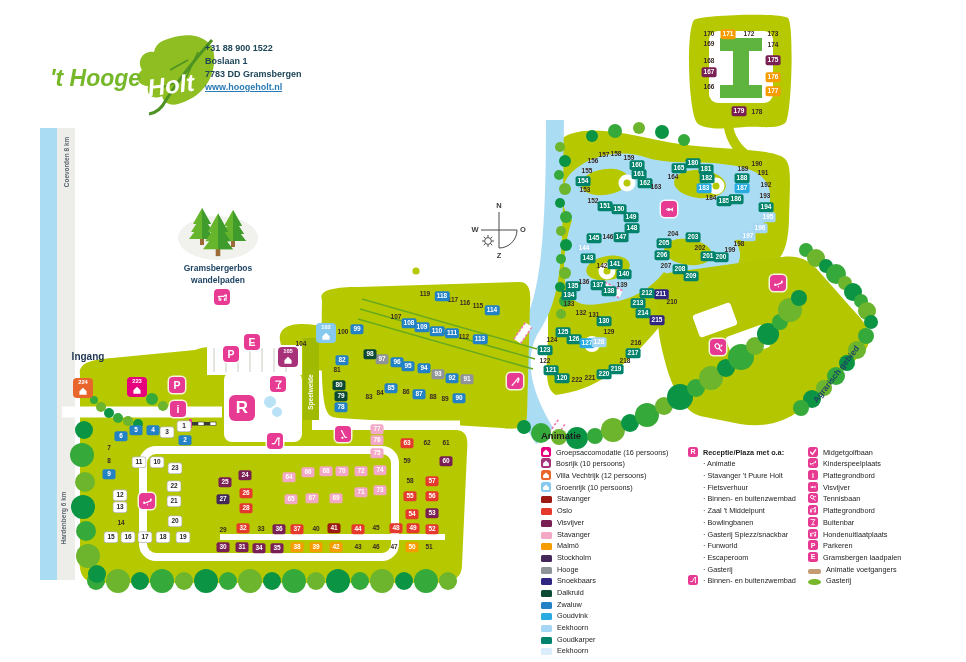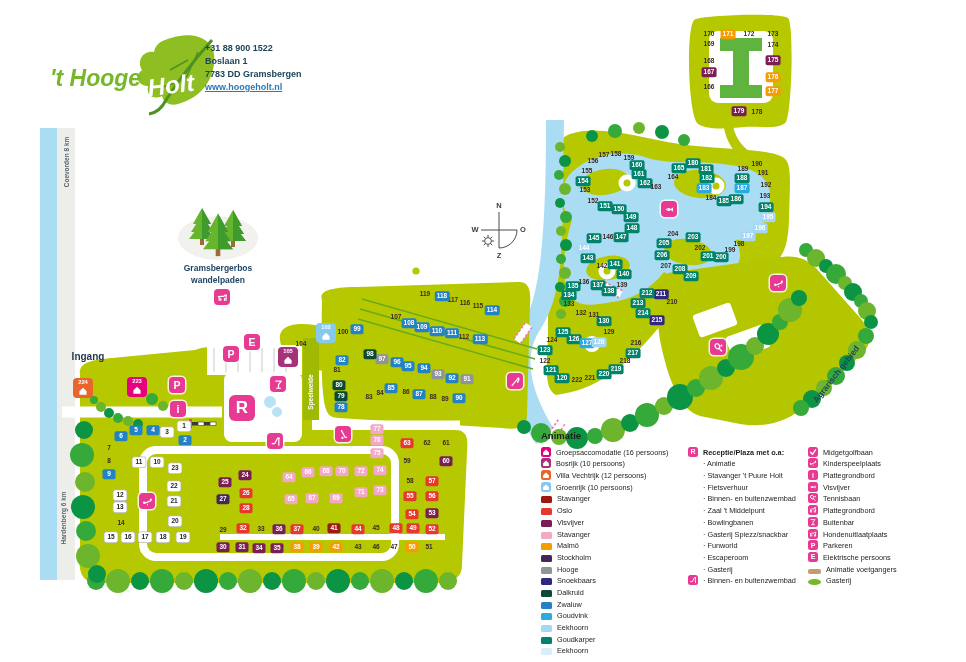--- a/index.html
+++ b/index.html
@@ -782,21 +782,21 @@
             </svg>
           </span>
           <span class="lg-label">Hondenuitlaatplaats</span>
         </div>
         <div class="lg-row">
           <span class="lg-ico" style="background:#e73a92">P</span>
           <span class="lg-label">Parkeren</span>
         </div>
         <div class="lg-row">
           <span class="lg-ico" style="background:#e73a92">E</span>
-          <span class="lg-label">Elektrische persoons</span>
+          <span class="lg-label">Gramsbergen laadpalen</span>
         </div>
         <div class="lg-row">
           <span class="lg-bar"></span>
           <span class="lg-label">Animatie voetgangers</span>
         </div>
         <div class="lg-row">
           <span class="lg-tree"></span>
           <span class="lg-label">Gasterij</span>
         </div>
       </div>

